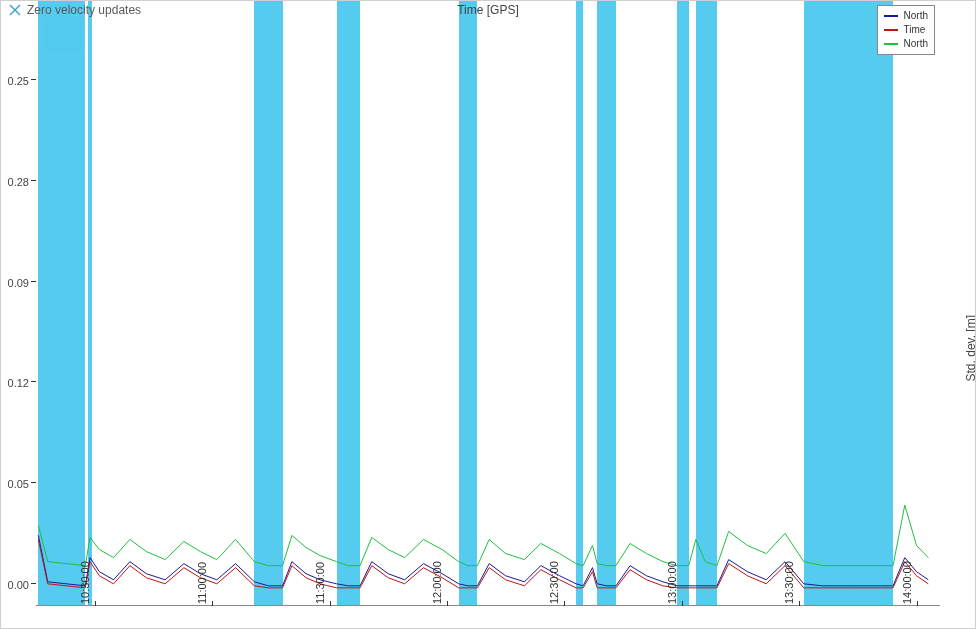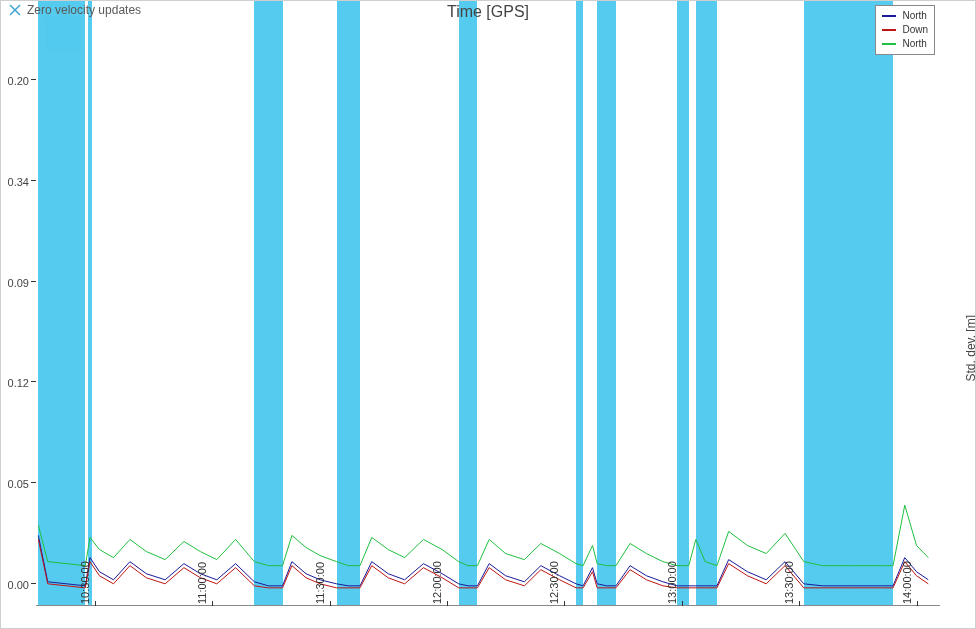--- a/index.html
+++ b/index.html
@@ -115,21 +115,21 @@
     color: #444;
     white-space: nowrap;
   }
 
   
   .x-title {
     position: absolute;
     top: 2px;
     left: 50%;
     transform: translateX(-50%);
-    font-size: 16px;
+    font-size: 12px;
     color: #444;
     z-index: 25;
   }
 
   
   .legend {
     position: absolute;
     top: 4px; right: 40px;
     background: #ffffff;
     border: 1px solid #888;
@@ -196,21 +196,21 @@
 
   <div class="y2-title">Std. dev. [m]</div>
 
   <div class="legend" id="legend">
       <div class="legend-row">
         <div class="legend-swatch" style="background: rgb(26, 26, 154);"></div>
         <span>North</span>
       </div>
       <div class="legend-row">
         <div class="legend-swatch" style="background: rgb(192, 21, 21);"></div>
-        <span>Down</span>
+        <span>Time</span>
       </div>
       <div class="legend-row">
         <div class="legend-swatch" style="background: rgb(31, 191, 63);"></div>
         <span>North</span>
       </div>
     </div>
 
   <div class="y-axis" id="y-axis">
       <div class="y-tick" style="bottom: 22px;">
         <div class="y-tick-mark"></div>
@@ -223,25 +223,25 @@
       <div class="y-tick" style="bottom: 223.667px;">
         <div class="y-tick-mark"></div>
         <div class="y-tick-label">0.12</div>
       </div>
       <div class="y-tick" style="bottom: 324.5px;">
         <div class="y-tick-mark"></div>
         <div class="y-tick-label">0.09</div>
       </div>
       <div class="y-tick" style="bottom: 425.333px;">
         <div class="y-tick-mark"></div>
-        <div class="y-tick-label">0.34</div>
+        <div class="y-tick-label">0.28</div>
       </div>
       <div class="y-tick" style="bottom: 526.167px;">
         <div class="y-tick-mark"></div>
-        <div class="y-tick-label">0.20</div>
+        <div class="y-tick-label">0.25</div>
       </div>
       <div class="y-tick" style="bottom: 627px;"></div>
     </div>
 
   <div class="plot" id="plot">
     <div class="band" style="left: 767.813px; width: 89.226px;"></div>
       <div class="band" style="left: 659.803px; width: 21.1325px;"></div>
       <div class="band" style="left: 641.018px; width: 11.7403px;"></div>
       <div class="band" style="left: 561.184px; width: 18.7844px;"></div>
       <div class="band" style="left: 540.052px; width: 7.04416px;"></div>

